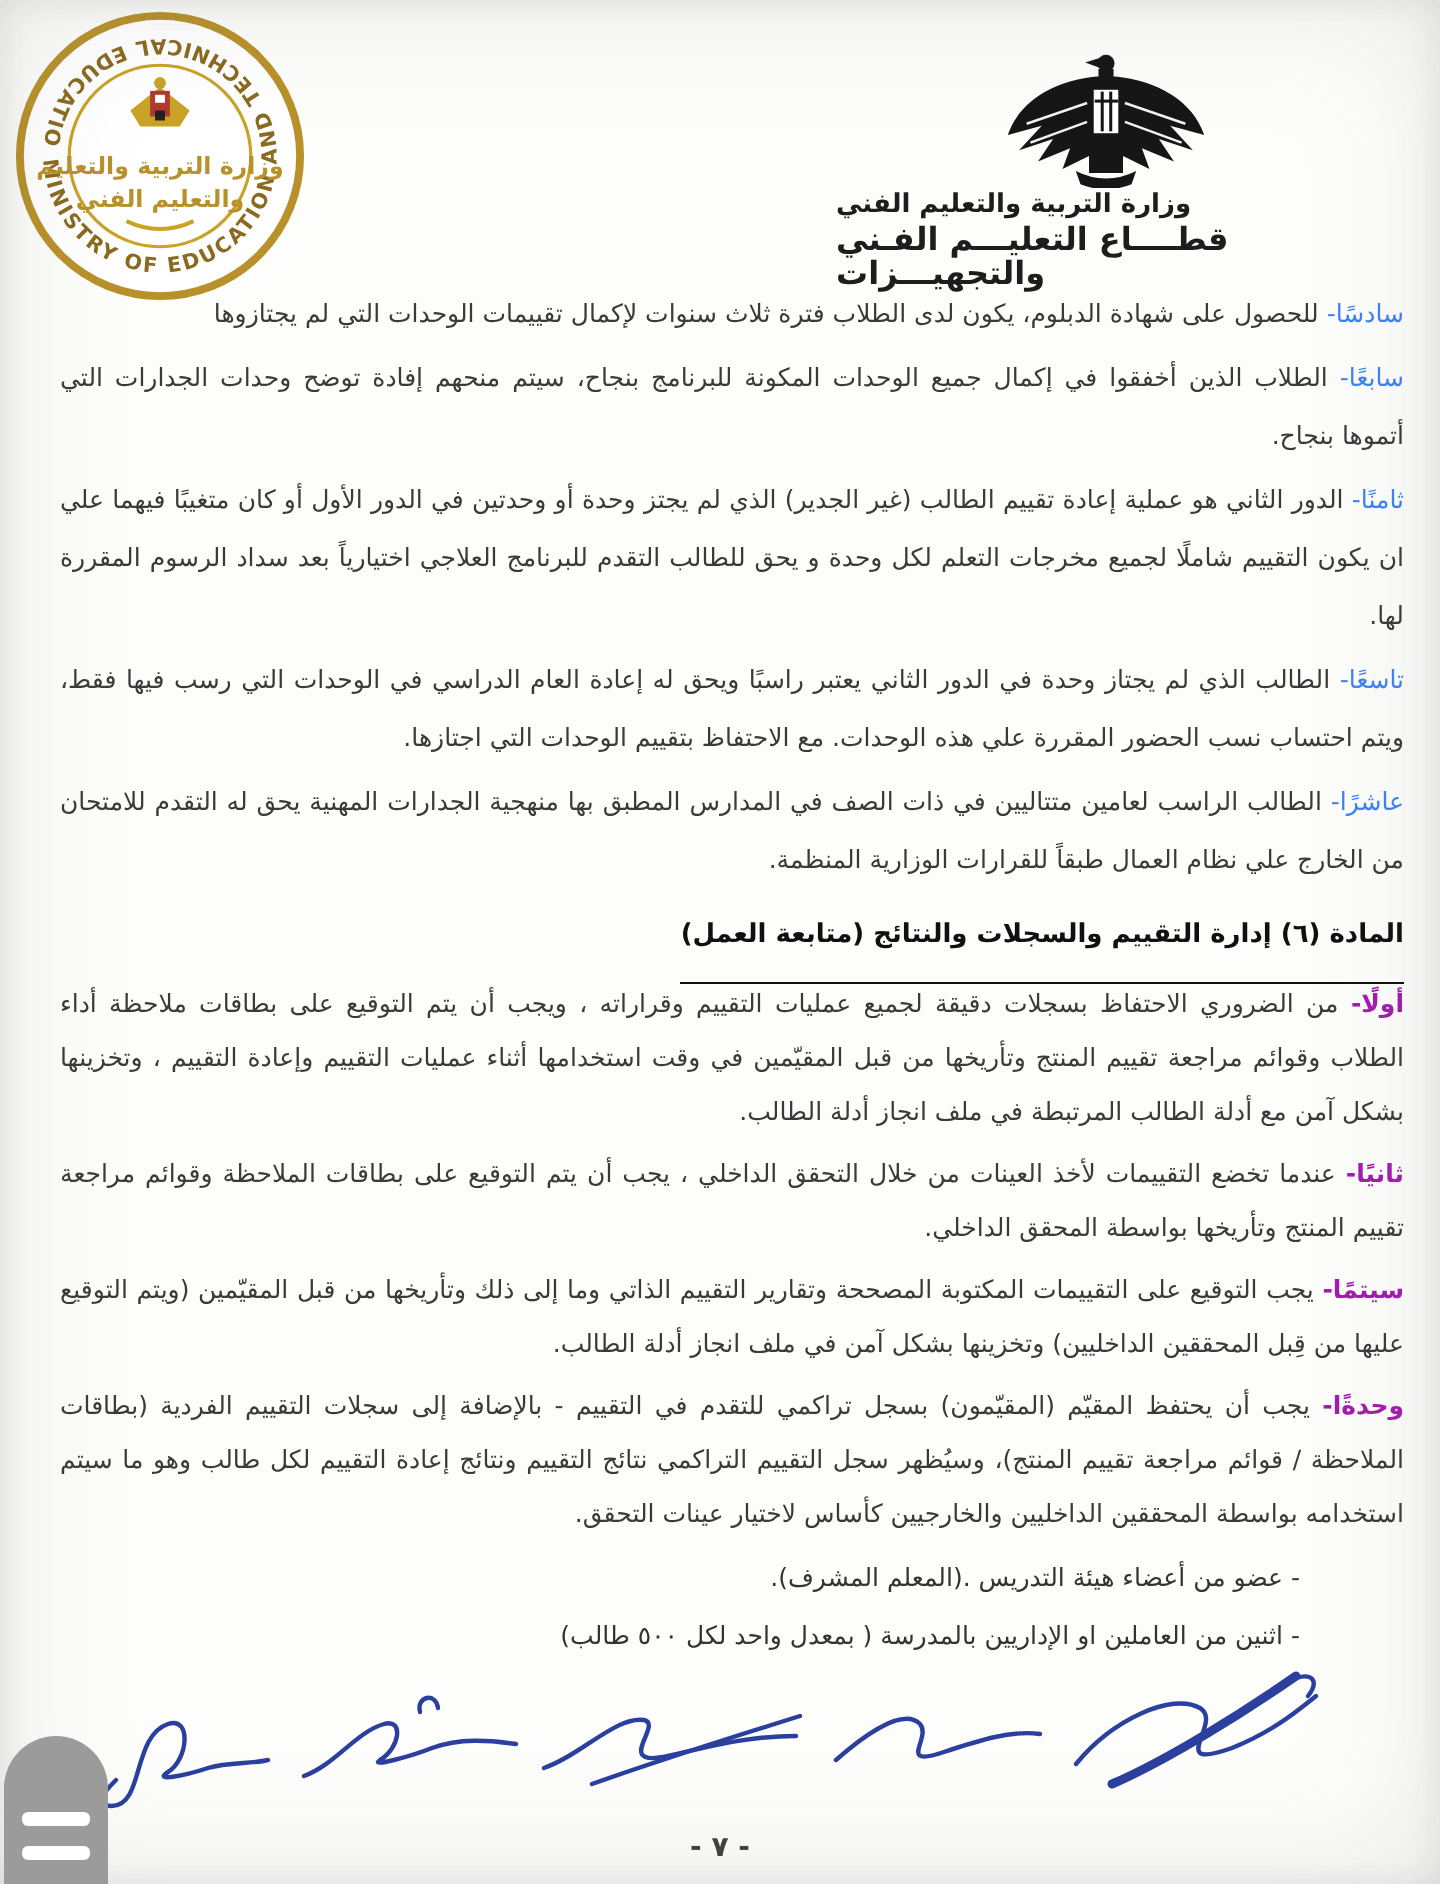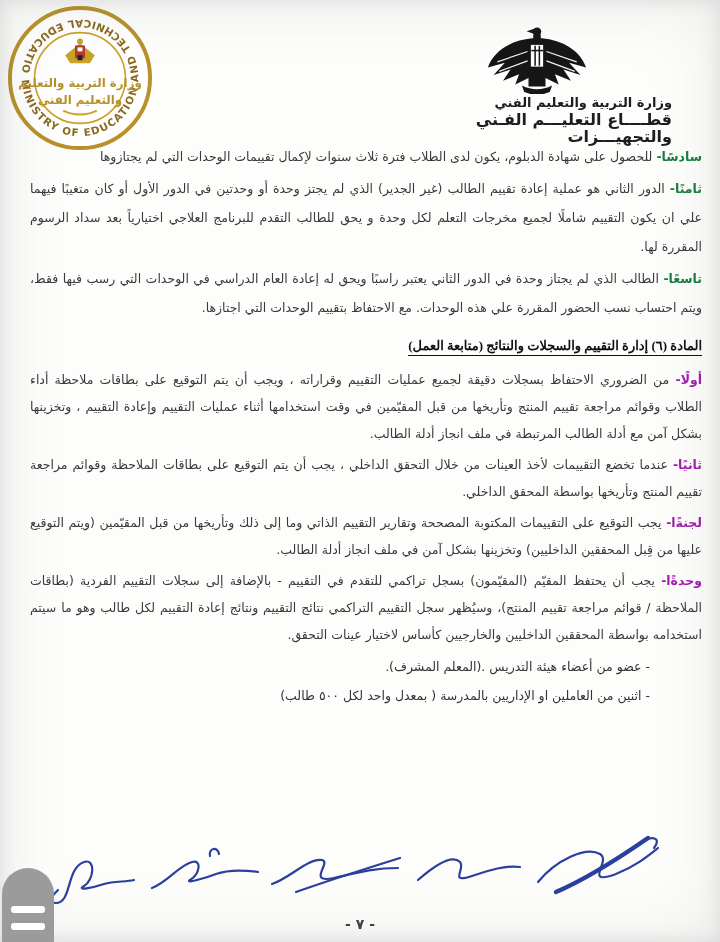--- a/index.html
+++ b/index.html
@@ -12,41 +12,41 @@
     position:relative;width:720px;height:942px;overflow:hidden;
     background:#fdfdfc;
   }
   .page-shade{
     position:absolute;inset:0;pointer-events:none;z-index:5;
     box-shadow:inset 0 0 70px rgba(110,110,110,.14), inset -4px 0 18px rgba(120,120,120,.10), inset 4px 0 14px rgba(120,120,120,.08);
   }
 
   
   .seal{position:absolute;left:6px;top:4px;width:148px;height:148px;}
-  .emblem{position:absolute;top:26px;right:48px;width:270px;text-align:right;}
+  .emblem{position:absolute;top:26px;right:32px;width:270px;text-align:left;}
   .emblem svg{display:block;margin:0 auto;}
   .ministry-line{
     direction:rtl;font-weight:bold;color:#1d1d1d;
     font-size:13px;line-height:17px;letter-spacing:0;
   }
   .ministry-line.second{font-size:16px;}
 
   
   .doc-body{
     position:absolute;top:142px;right:18px;left:30px;z-index:2;
     direction:rtl;text-align:justify;
     color:#3a3a3a;font-size:12.5px;
   }
   .para{margin:0 0 3px;line-height:29px;}
-  .para .lbl{font-weight:bold;color:#15803d;}
+  .para .lbl{font-weight:normal;color:#3b82f6;}
   .sec-heading{
     margin:12px 0 8px;line-height:24px;font-size:13px;
     font-weight:bold;color:#101010;text-align:right;
   }
-  .sec-heading span{border-bottom:1.5px solid #101010;padding-bottom:2px;font-family:Liberation Serif, serif;}
+  .sec-heading span{border-bottom:1.5px solid #101010;padding-bottom:16px;}
   .item{margin:0 0 4px;line-height:27px;}
   .item .lbl{font-weight:bold;color:#a21caf;}
   .committee{padding:0 52px 0 0;margin:2px 0 0;}
   .committee .member{line-height:29px;text-align:right;color:#333;}
 
   
   .signatures{position:absolute;left:0;top:818px;width:720px;height:110px;z-index:3;}
 
   
   .page-number{
@@ -118,33 +118,35 @@
       <path d="M39 63 q16 8 32 0 l-2.5 7 q-13.5 5.5 -27 0 z" fill="#161616"></path>
     </svg>
     <div class="ministry-line">وزارة التربية والتعليم الفني</div>
     <div class="ministry-line second">قطــــاع التعليـــم الفـني والتجهيـــزات</div>
   </div>
 
   <div class="doc-body">
 
     <p class="para"><span class="lbl">سادسًا-</span> <span>للحصول على شهادة الدبلوم، يكون لدى الطلاب فترة ثلاث سنوات لإكمال تقييمات الوحدات التي لم يجتازوها</span></p>
 
+    <p class="para"><span class="lbl">سابعًا-</span> <span>الطلاب الذين أخفقوا في إكمال جميع الوحدات المكونة للبرنامج بنجاح، سيتم منحهم إفادة توضح وحدات الجدارات التي أتموها بنجاح.</span></p>
 
     <p class="para"><span class="lbl">ثامنًا-</span> <span>الدور الثاني هو عملية إعادة تقييم الطالب (غير الجدير) الذي لم يجتز وحدة أو وحدتين في الدور الأول أو كان متغيبًا فيهما علي ان يكون التقييم شاملًا لجميع مخرجات التعلم لكل وحدة و يحق للطالب التقدم للبرنامج العلاجي اختيارياً بعد سداد الرسوم المقررة لها.</span></p>
 
     <p class="para"><span class="lbl">تاسعًا-</span> <span>الطالب الذي لم يجتاز وحدة في الدور الثاني يعتبر راسبًا ويحق له إعادة العام الدراسي في الوحدات التي رسب فيها فقط، ويتم احتساب نسب الحضور المقررة علي هذه الوحدات. مع الاحتفاظ بتقييم الوحدات التي اجتازها.</span></p>
 
+    <p class="para"><span class="lbl">عاشرًا-</span> <span>الطالب الراسب لعامين متتاليين في ذات الصف في المدارس المطبق بها منهجية الجدارات المهنية يحق له التقدم للامتحان من الخارج علي نظام العمال طبقاً للقرارات الوزارية المنظمة.</span></p>
 
     <h3 class="sec-heading"><span>المادة (٦) إدارة التقييم والسجلات والنتائج (متابعة العمل)</span></h3>
 
     <p class="item"><span class="lbl">أولًا-</span> <span>من الضروري الاحتفاظ بسجلات دقيقة لجميع عمليات التقييم وقراراته ، ويجب أن يتم التوقيع على بطاقات ملاحظة أداء الطلاب وقوائم مراجعة تقييم المنتج وتأريخها من قبل المقيّمين في وقت استخدامها أثناء عمليات التقييم وإعادة التقييم ، وتخزينها بشكل آمن مع أدلة الطالب المرتبطة في ملف انجاز أدلة الطالب.</span></p>
 
     <p class="item"><span class="lbl">ثانيًا-</span> <span>عندما تخضع التقييمات لأخذ العينات من خلال التحقق الداخلي ، يجب أن يتم التوقيع على بطاقات الملاحظة وقوائم مراجعة تقييم المنتج وتأريخها بواسطة المحقق الداخلي.</span></p>
 
-    <p class="item"><span class="lbl">لجنةًا-</span> <span>يجب التوقيع على التقييمات المكتوبة المصححة وتقارير التقييم الذاتي وما إلى ذلك وتأريخها من قبل المقيّمين (ويتم التوقيع عليها من قِبل المحققين الداخليين) وتخزينها بشكل آمن في ملف انجاز أدلة الطالب.</span></p>
+    <p class="item"><span class="lbl">سيتمًا-</span> <span>يجب التوقيع على التقييمات المكتوبة المصححة وتقارير التقييم الذاتي وما إلى ذلك وتأريخها من قبل المقيّمين (ويتم التوقيع عليها من قِبل المحققين الداخليين) وتخزينها بشكل آمن في ملف انجاز أدلة الطالب.</span></p>
 
     <p class="item"><span class="lbl">وحدةًا-</span> <span>يجب أن يحتفظ المقيّم (المقيّمون) بسجل تراكمي للتقدم في التقييم - بالإضافة إلى سجلات التقييم الفردية (بطاقات الملاحظة / قوائم مراجعة تقييم المنتج)، وسيُظهر سجل التقييم التراكمي نتائج التقييم ونتائج إعادة التقييم لكل طالب وهو ما سيتم استخدامه بواسطة المحققين الداخليين والخارجيين كأساس لاختيار عينات التحقق.</span></p>
 
 
     <div class="committee">
       <div class="member">- عضو من أعضاء هيئة التدريس .(المعلم المشرف).</div>
       <div class="member">- اثنين من العاملين او الإداريين بالمدرسة ( بمعدل واحد لكل ٥٠٠ طالب)</div>
     </div>
   </div>
 

